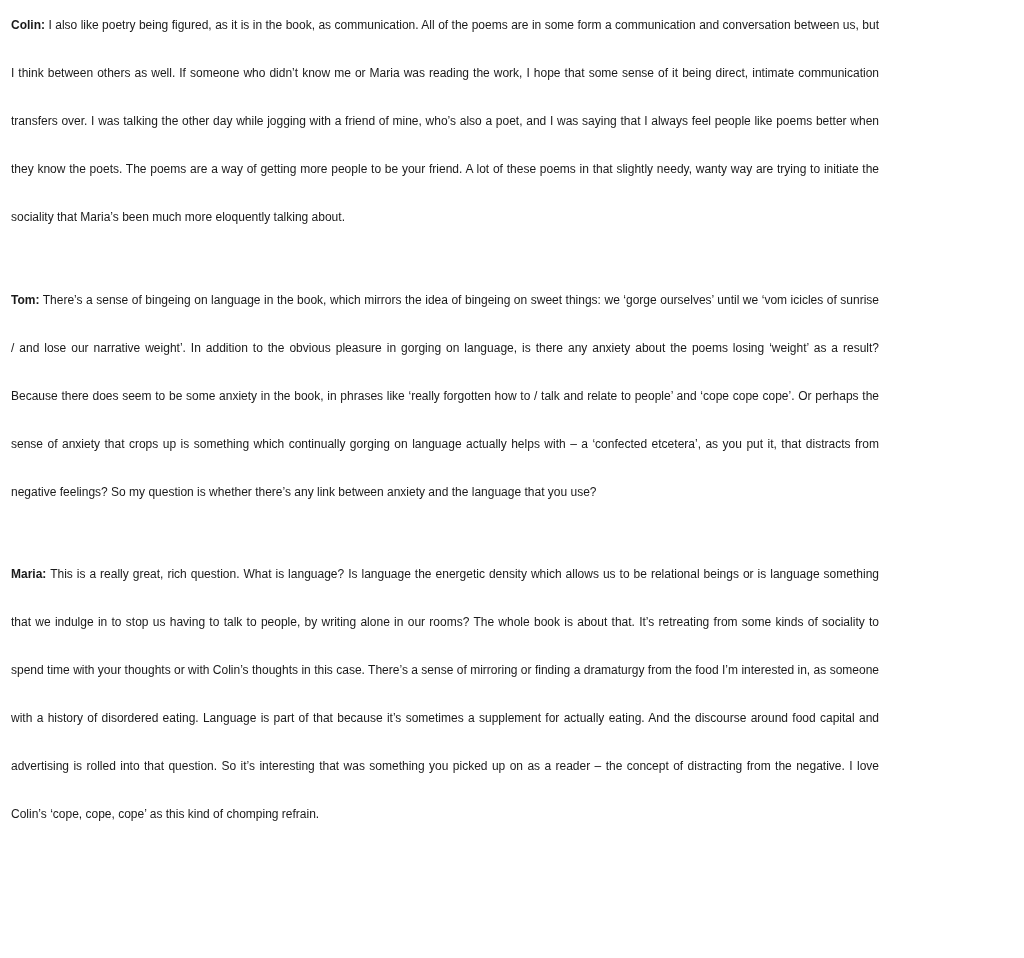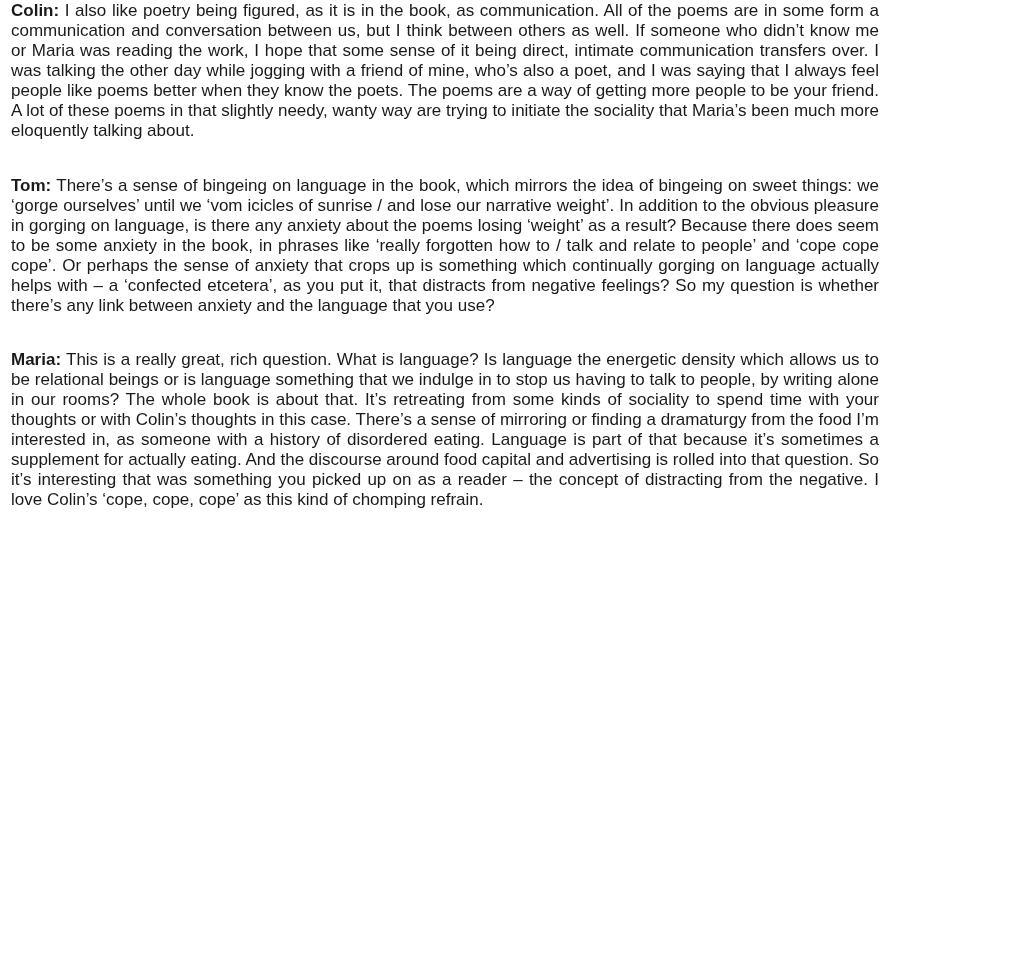--- a/index.html
+++ b/index.html
@@ -13,22 +13,22 @@
     font-family: "Liberation Sans", sans-serif;
     color: #1a1a1a;
     overflow: hidden;
   }
   .page {
     box-sizing: border-box;
     width: 879px;
     padding: 1px 0 0 11px;
   }
   .para {
-    font-size: 17px;
-    line-height: 20px;
+    font-size: 12px;
+    line-height: 48px;
     text-align: justify;
     margin: 0 0 34.6px 0;
   }
   .para:last-child {
     margin-bottom: 16px;
   }
   .speaker {
     font-weight: 700;
   }
 </style>

